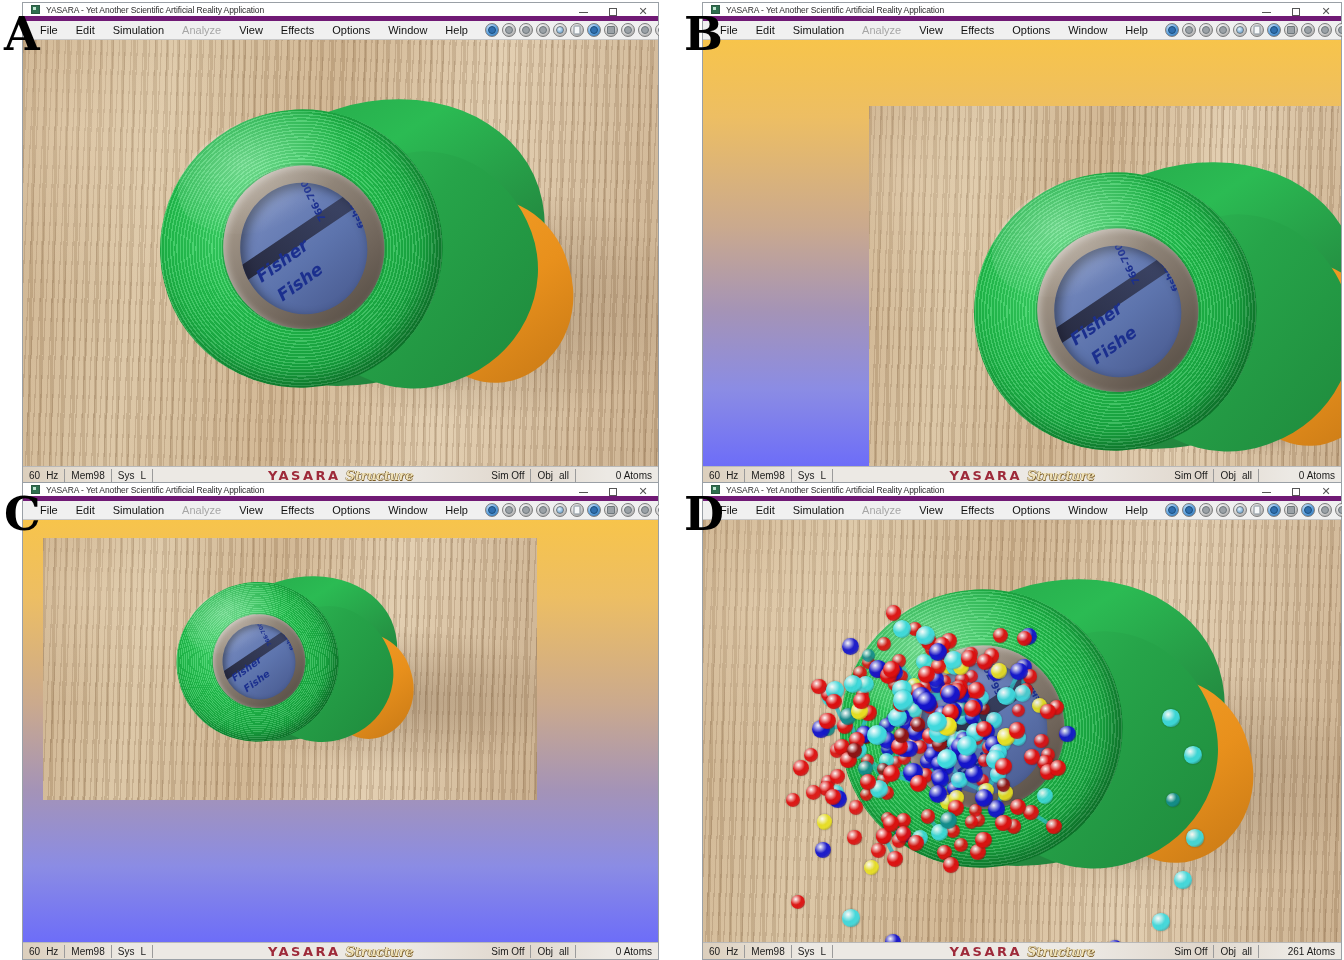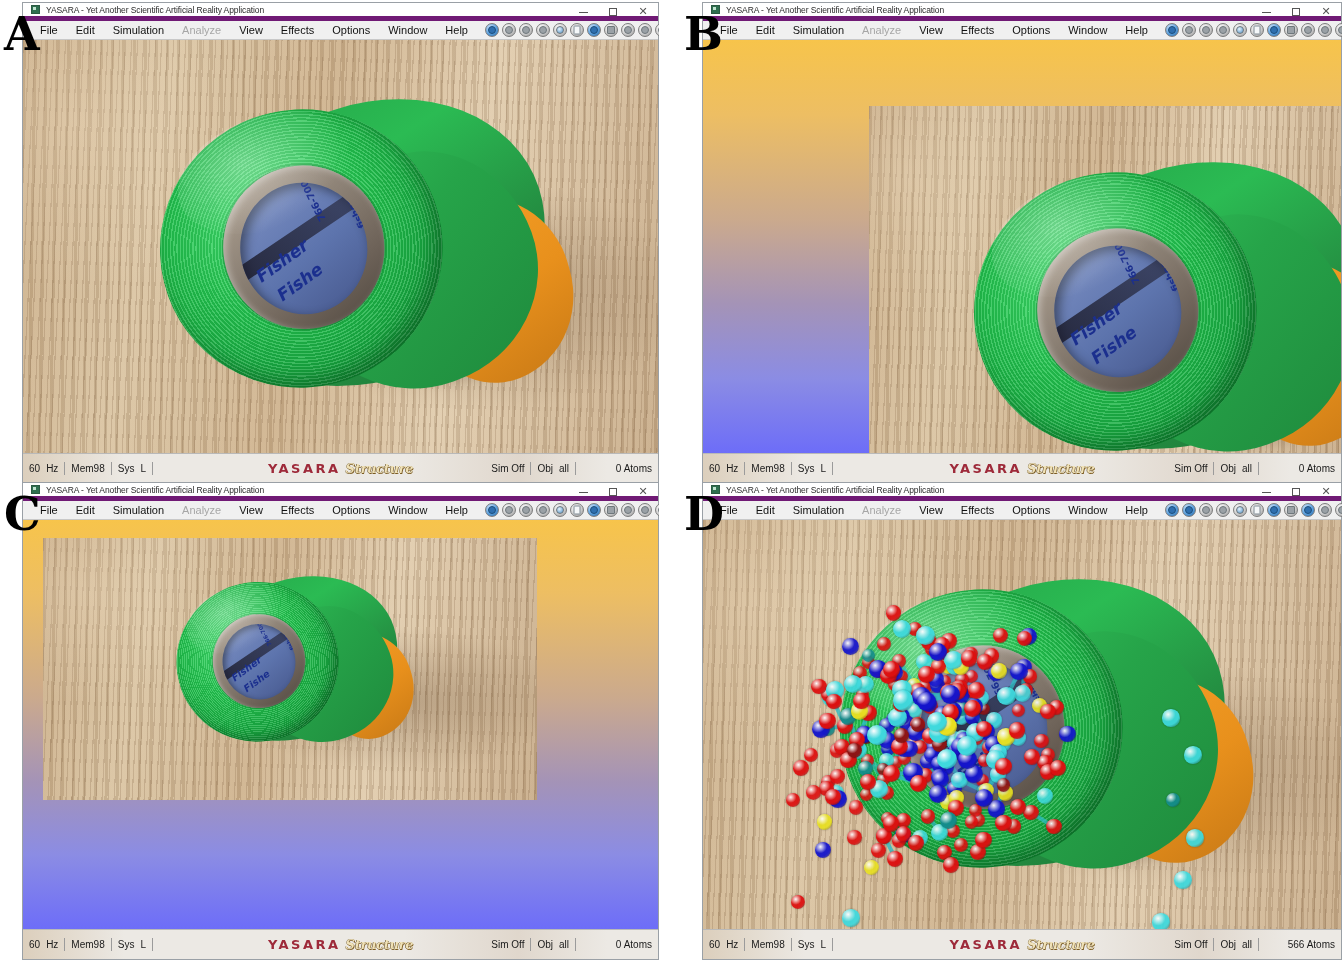--- a/index.html
+++ b/index.html
@@ -64,21 +64,21 @@
   }
   .tb-btn.blue { background: radial-gradient(circle at 35% 30%, #cfe6fb 0%, #5b9fdc 55%, #1f5f9e 100%); }
   .tb-btn.blue i { background:#2f6fae; border-color:#1b4e7d; }
   .tb-btn.white i { background:#f5f8fa; border-color:#7e8a93; border-radius:1px; width:7px; height:9px;}
   .tb-btn.globe i { background: radial-gradient(circle at 40% 35%, #e6f2fb, #4b8fc6); }
   .tb-btn.disk i { border-radius:1px; width:8px; height:8px; }
 
   .viewport { flex:1 1 auto; position:relative; overflow:hidden; background:#000; }
 
   .statusbar {
-    height:30px; min-height:17px; background:#ece9e4;
+    height:17px; min-height:17px; background:#ece9e4;
     display:flex; align-items:center; position:relative;
     border-top:1px solid #b9b9b9; font-size:10px; color:#1a1a1a;
     background-image: linear-gradient(90deg, rgba(200,175,140,.45) 0%, rgba(236,233,228,1) 16%,
                         rgba(236,233,228,1) 60%, rgba(214,200,185,.55) 78%, rgba(236,233,228,1) 92%);
   }
   .sb-cell { padding:0 6px; height:17px; line-height:17px; white-space:nowrap; }
   .sb-sep { width:1px; height:13px; background:#9b9b9b; }
   .sb-spacer { flex:1 1 auto; }
   .sb-logo { position:absolute; left:50%; transform:translateX(-50%); display:flex; align-items:baseline; gap:5px; }
   .sb-logo .y {
@@ -1005,19 +1005,19 @@
       <span class="sb-spacer"></span>
       <span class="sb-logo">
         <span class="y">YASARA</span>
         <span class="s">Structure</span>
       </span>
       <span class="sb-cell">Sim Off</span>
       <span class="sb-sep"></span>
       <span class="sb-cell">Obj</span>
       <span class="sb-cell" style="padding-left:0">all</span>
       <span class="sb-sep"></span>
-      <span class="sb-cell" style="min-width:82px; text-align:right;">566 Atoms</span>
+      <span class="sb-cell" style="min-width:82px; text-align:right;">261 Atoms</span>
     </div>
   </div>
 </div>
 <span class="panel-letter" style="left:684px; top:494px;">D</span>
 
 </div>
 
 </body></html>

